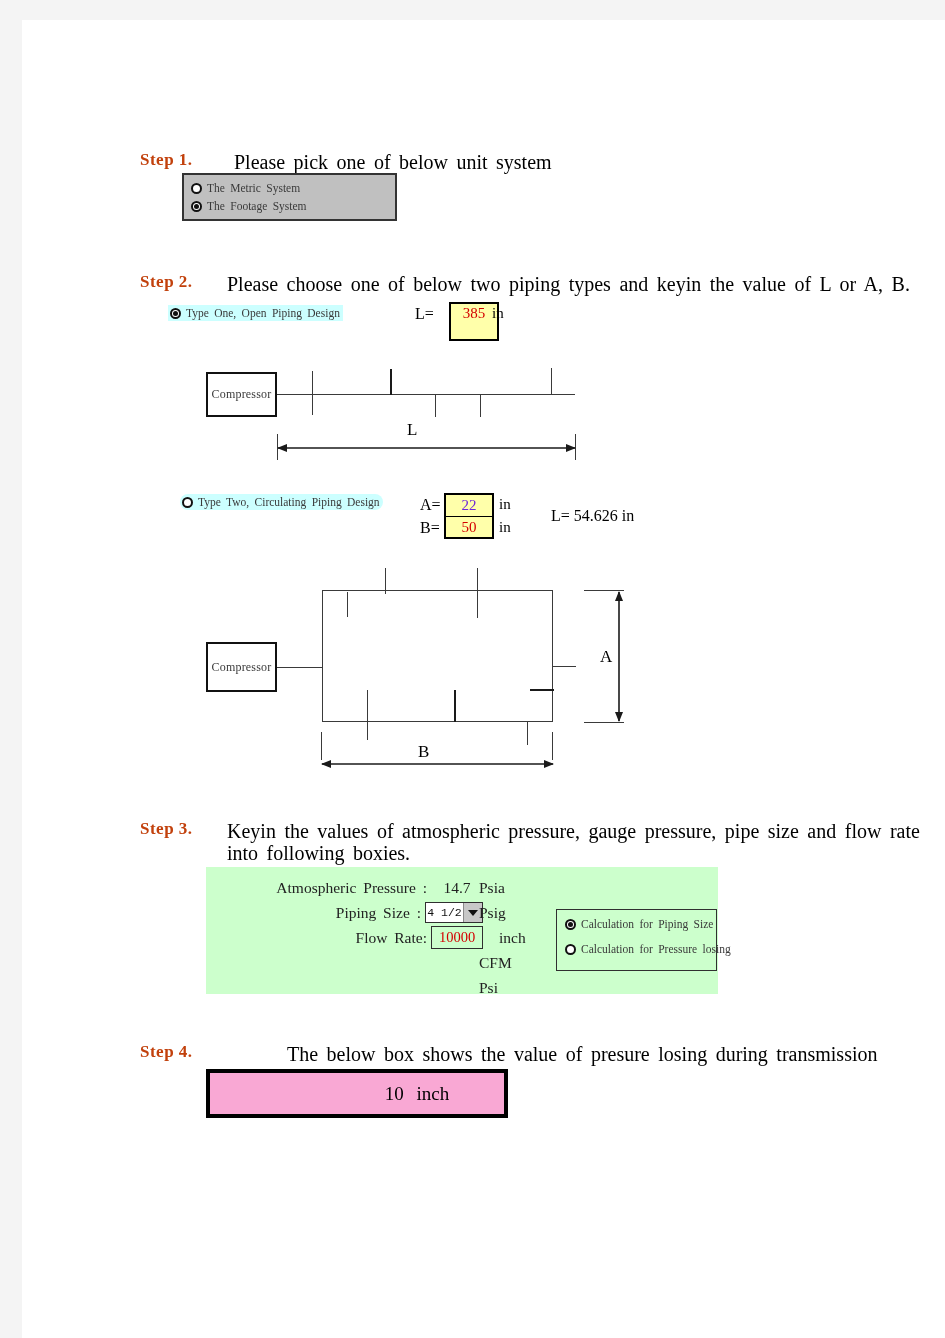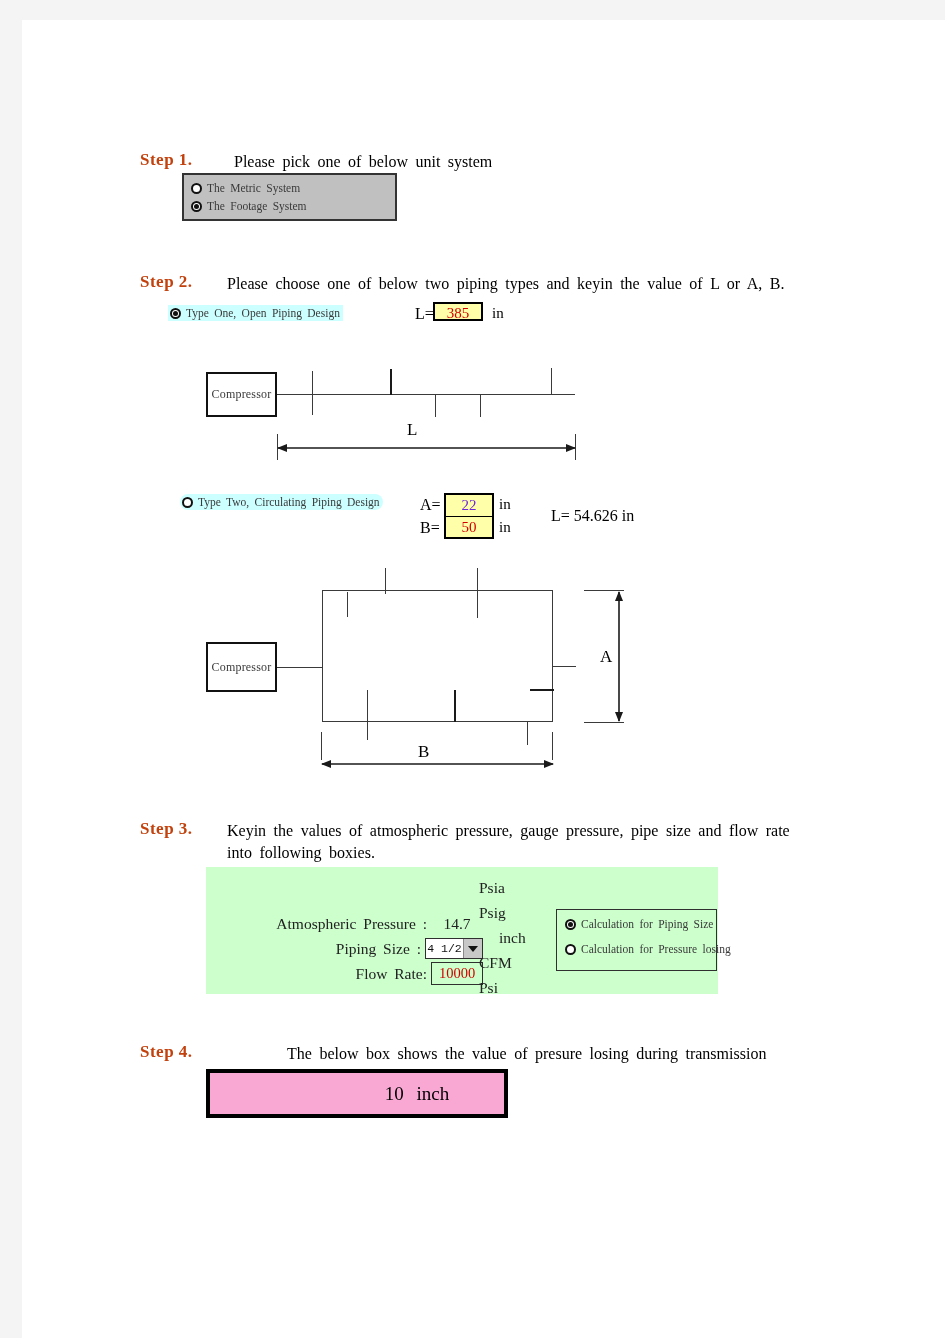--- a/index.html
+++ b/index.html
@@ -26,21 +26,21 @@
 
   
   .step-label {
     font-weight: bold;
     font-size: 17px;
     color: #c2410c;
     letter-spacing: 0.5px;
     white-space: nowrap;
   }
   .step-text {
-    font-size: 16px;
+    font-size: 20px;
     color: #000;
     word-spacing: 3.5px;
     line-height: 22px;
   }
 
   
   .gray-panel {
     background: #c0c0c0;
     border: 2px solid #333333;
     box-sizing: border-box;
@@ -268,21 +268,21 @@
 
   <div class="abs step-label" style="left:118px; top:252px;">Step 2.</div>
   <div class="abs step-text" style="left:205px; top:253px; width:700px;">Please choose one of below two piping types and keyin the value of L or A, B.</div>
 
   <div class="abs cyan" style="left:146px; top:285px;">
     <span class="radio checked"></span>
     <span class="sm-label">Type One,  Open Piping Design</span>
   </div>
 
   <div class="abs val-label" style="left:393px; top:285px;">L=</div>
-  <div class="abs ybox" style="left:411px; top:282px; width:50px; height:19px;">385</div>
+  <div class="abs ybox" style="left:427px; top:282px; width:50px; height:39px;">385</div>
   <div class="abs unit" style="left:470px; top:285px;">in</div>
 
   <div>
     <div class="abs comp-box" style="left:184px; top:352px; width:71px; height:45px;">Compressor</div>
 
     <div class="abs hline" style="left:255px; top:374px; width:298px;"></div>
 
     <div class="abs vline" style="left:290px; top:351px; height:44px;"></div>
     <div class="abs vline-thick" style="left:368px; top:349px; height:26px;"></div>
     <div class="abs vline" style="left:529px; top:348px; height:27px;"></div>
@@ -355,21 +355,21 @@
       <polygon points="236,7 226,3 226,11" fill="#1a1a1a"></polygon>
     </svg>
   </div>
 
   <div class="abs step-label" style="left:118px; top:799px;">Step 3.</div>
   <div class="abs step-text" style="left:205px; top:800px; width:700px;">Keyin the values of atmospheric pressure, gauge pressure, pipe size and flow rate</div>
   <div class="abs step-text" style="left:205px; top:822px; width:700px;">into following boxies.</div>
 
   <div class="abs green-panel" style="left:184px; top:847px; width:512px; height:127px;">
 
-    <div class="abs" style="left:0px; top:8px; width:277px;margin-top:36px;">
+    <div class="abs" style="left:0px; top:8px; width:277px;">
       <div class="field-row">
         <span class="field-name">Atmospheric  Pressure  :</span>
         <span class="static-val">14.7</span>
       </div>
       <div class="field-row">
         <span class="field-name">Piping  Size  :</span>
         <span class="select-box">
           <span class="select-val">4 1/2</span>
           <span class="select-arrow">
               <i></i>

